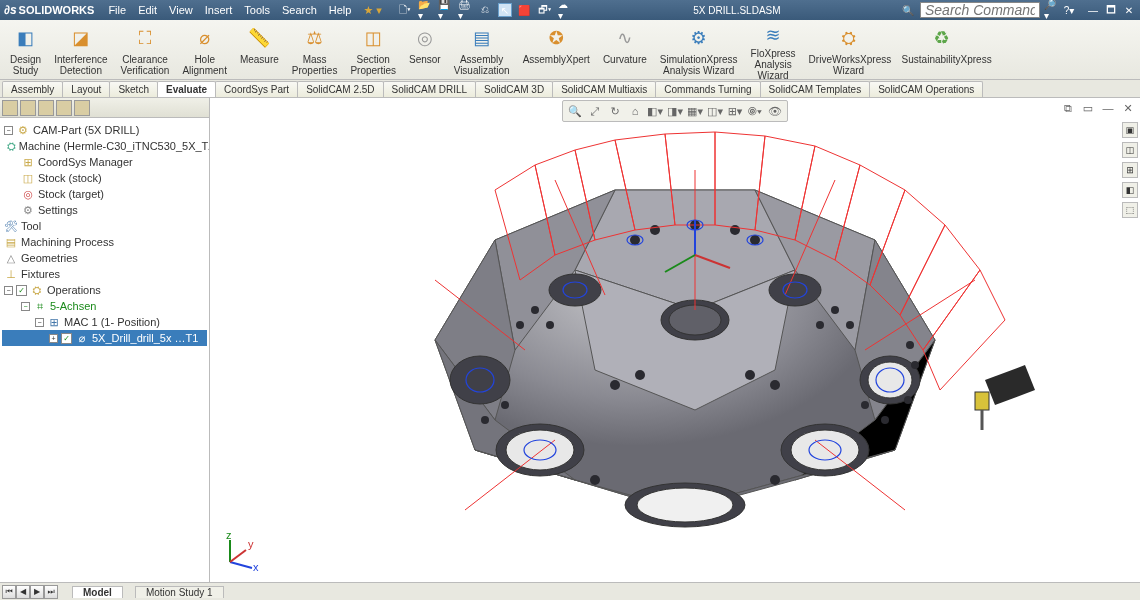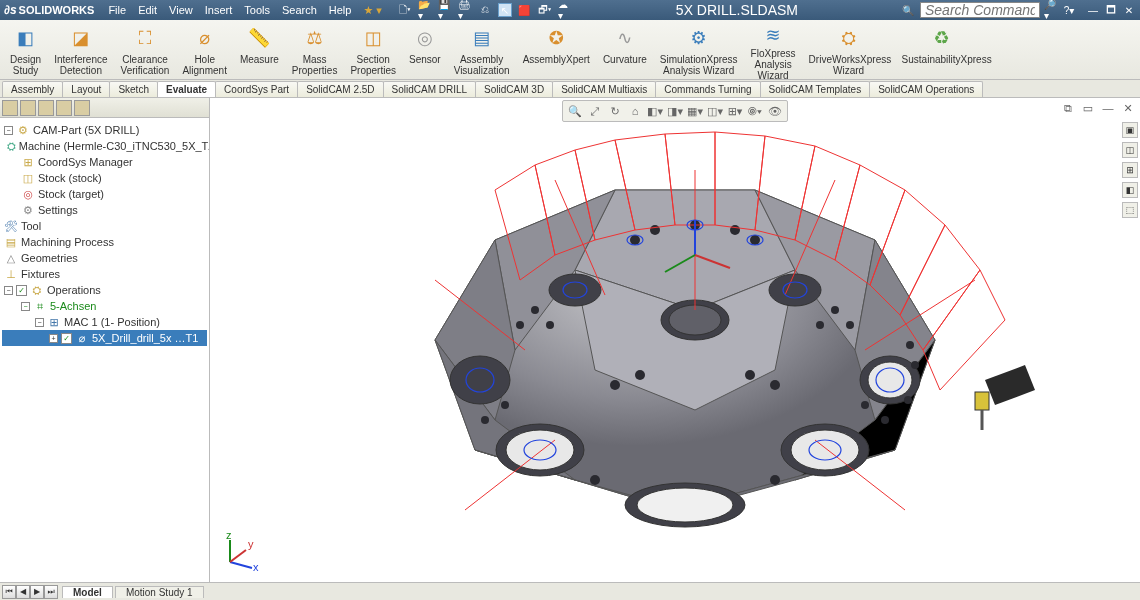--- a/index.html
+++ b/index.html
@@ -5,21 +5,21 @@
   * { box-sizing: border-box; margin: 0; padding: 0; font-family: "Segoe UI", Tahoma, sans-serif; font-size: 11px; }
   body { width: 1140px; height: 600px; background: #fff; overflow: hidden; color: #333; }
   
   
   .title-bar { height: 20px; background: linear-gradient(#4f6f8f, #3a5a7a); display: flex; align-items: center; color: #fff; padding: 0 4px; }
   .sw-logo { font-weight: bold; font-size: 10px; margin-right: 8px; display: flex; align-items: center; gap: 2px; }
   .sw-logo::before { content: "∂s"; font-style: italic; font-size: 12px; }
   .menus { display: flex; gap: 0; }
   .menus span { padding: 2px 6px; cursor: default; }
   .qat { margin-left: 10px; display: flex; gap: 6px; align-items: center; }
-  .title-center { flex: 1; text-align: center; font-size: 14px; }
+  .title-center { flex: 1; text-align: center; font-size: 10px; }
   .title-right { display: flex; align-items: center; gap: 4px; }
   .search-box { width: 120px; height: 16px; background: #fff; border: 1px solid #888; color: #666; padding: 0 4px; font-style: italic; font-size: 14px; }
   .win-controls { display: flex; gap: 4px; margin-left: 6px; }
   .qat-icon, .title-icon { width: 14px; height: 14px; display: inline-flex; align-items: center; justify-content: center; font-size: 10px; }
   
   
   .ribbon { height: 60px; background: linear-gradient(#f5f5f0, #e8e8e0); border-bottom: 1px solid #bbb; display: flex; align-items: stretch; padding: 2px 4px; }
   .ribbon-group { display: flex; flex-direction: column; align-items: center; padding: 0 6px; border-right: 1px solid transparent; cursor: default; }
   .ribbon-icon { width: 28px; height: 28px; margin: 2px auto; display: flex; align-items: center; justify-content: center; font-size: 18px; color: #d98f2e; }
   .ribbon-group.gray .ribbon-icon { color: #999; }
@@ -55,21 +55,21 @@
   .doc-icons { position: absolute; top: 2px; right: 4px; display: flex; gap: 4px; }
   .right-strip { position: absolute; top: 24px; right: 2px; display: flex; flex-direction: column; gap: 4px; }
   .rs-ico { width: 16px; height: 16px; background: #f0f0e8; border: 1px solid #bbb; display: flex; align-items: center; justify-content: center; font-size: 9px; }
   .triad { position: absolute; bottom: 10px; left: 10px; width: 40px; height: 40px; }
   .model3d { position: absolute; inset: 0; display: flex; align-items: center; justify-content: center; }
   
   
   .bottom-strip { height: 18px; background: #e8e8e0; border-top: 1px solid #bbb; display: flex; align-items: center; }
   .nav-btns { display: flex; gap: 0; padding: 0 2px; }
   .nav-btn { width: 14px; height: 14px; border: 1px solid #999; background: linear-gradient(#fff,#ddd); display: flex; align-items: center; justify-content: center; font-size: 8px; cursor: default; }
-  .btab { padding: 0 10px; border: 1px solid #bbb; border-bottom: none; background: #f0f0e8; font-size: 10px; margin-left: 2px; cursor: default; }
+  .btab { padding: 0 10px; border: 1px solid #bbb; border-bottom: none; background: #f0f0e8; font-size: 10px; margin-left: 12px; cursor: default; }
   .btab.active { background: #fff; font-weight: bold; }
 </style>
 </head>
 <body>
 
 <div class="title-bar">
   <div class="sw-logo">
       <span>SOLIDWORKS</span>
     </div>
   <div class="menus">

